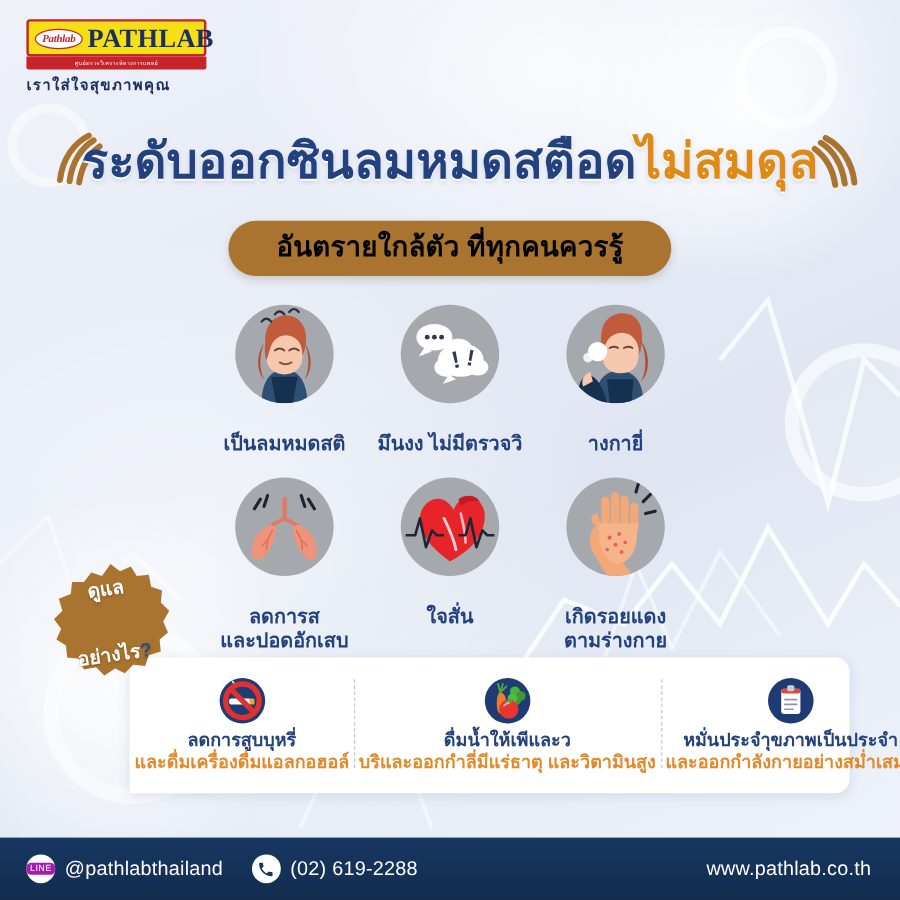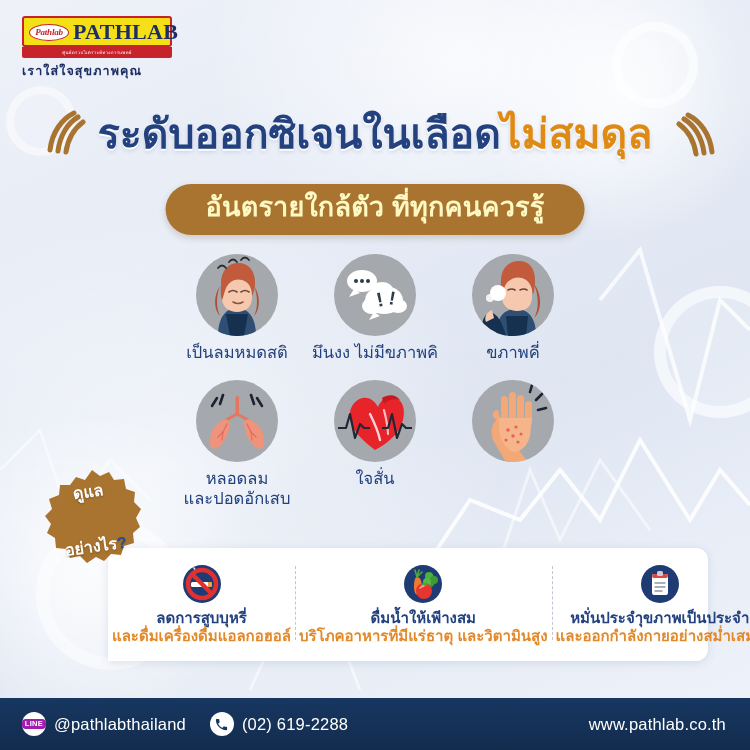--- a/index.html
+++ b/index.html
@@ -91,40 +91,40 @@
 
   
   .sub-banner {
     position: absolute; left: 50%; transform: translateX(-50%); top: 184px;
     background: #A8742F;
     border-radius: 26px;
     padding: 9px 40px 12px 40px;
     box-shadow: 0 3px 7px rgba(90,70,40,0.22);
   }
   .sub-banner span {
-    color: #fef9c3; font-size: 27px; font-weight: bold; line-height: 1.1;
+    color: #000000; font-size: 23px; font-weight: bold; line-height: 1.1;
     white-space: nowrap; letter-spacing: 0.2px;
   }
 
   
   .symptom-grid {
     position: absolute; left: 172px; top: 254px; width: 406px;
     display: grid; grid-template-columns: repeat(3, 1fr);
     row-gap: 18px; column-gap: 8px;
   }
   .symptom { display: flex; flex-direction: column; align-items: center; }
   .sym-circle {
     width: 82px; height: 82px; border-radius: 50%;
     background: #A5A8AC;
     display: flex; align-items: center; justify-content: center;
     overflow: hidden; position: relative;
   }
   .sym-label {
-    margin-top: 7px; text-align: center;
-    font-size: 16.5px; font-weight: normal; color: #22417E; line-height: 1.18;
+    margin-top: 25px; text-align: center;
+    font-size: 16.5px; font-weight: bold; color: #22417E; line-height: 1.18;
     white-space: pre-line;
   }
 
   
   .badge {
     position: absolute; left: 40px; top: 468px;
     width: 104px; height: 104px;
     display: flex; align-items: center; justify-content: center;
     z-index: 6;
   }
@@ -170,21 +170,21 @@
   .icon-circle {
     width: 24px; height: 24px; border-radius: 50%;
     background: #ffffff; display: flex; align-items: center; justify-content: center;
     flex: 0 0 auto;
   }
   .line-badge {
     width: 24px; height: 24px; border-radius: 50%; background: #fff;
     display: flex; align-items: center; justify-content: center; flex: 0 0 auto;
   }
   .line-badge span {
-    font-size: 7.5px; font-weight: bold; color: #ffffff;
+    font-size: 7.5px; font-weight: normal; color: #ffffff;
     background: #a21caf; border-radius: 4px; padding: 1px 3px; line-height: 1;
     letter-spacing: 0.3px;
   }
   .footer-right {
     margin-left: auto; padding-right: 24px;
     color: #ffffff; font-size: 16.5px; letter-spacing: 0.2px;
   }
 </style>
 </head>
 <body>
@@ -220,21 +220,21 @@
     <div class="logo-tagline">เราใส่ใจสุขภาพคุณ</div>
   </div>
 
   <svg class="quote-mark quote-left" viewBox="0 0 46 46">
     <path d="M6 40 C8 22 18 9 30 3" fill="none" stroke="#A8742F" stroke-width="5" stroke-linecap="round"></path>
     <path d="M14 41 C16 25 24 13 34 7" fill="none" stroke="#A8742F" stroke-width="5" stroke-linecap="round"></path>
     <path d="M22 42 C24 28 31 18 39 12" fill="none" stroke="#A8742F" stroke-width="5" stroke-linecap="round"></path>
   </svg>
 
   <div class="headline">
-    <span>ระดับออกซิเจนในเลือด</span><span class="accent">ไม่สมดุล</span>
+    <span>ระดับออกซินลมหมดสตือด</span><span class="accent">ไม่สมดุล</span>
   </div>
 
   <svg class="quote-mark quote-right" viewBox="0 0 46 46">
     <path d="M40 40 C38 22 28 9 16 3" fill="none" stroke="#A8742F" stroke-width="5" stroke-linecap="round"></path>
     <path d="M32 41 C30 25 22 13 12 7" fill="none" stroke="#A8742F" stroke-width="5" stroke-linecap="round"></path>
     <path d="M24 42 C22 28 15 18 7 12" fill="none" stroke="#A8742F" stroke-width="5" stroke-linecap="round"></path>
   </svg>
 
   <div class="sub-banner">
     <span>อันตรายใกล้ตัว ที่ทุกคนควรรู้</span>
@@ -278,40 +278,40 @@
             <ellipse cx="50" cy="46" rx="19" ry="14"></ellipse>
             <ellipse cx="38" cy="52" rx="10" ry="8"></ellipse>
             <ellipse cx="64" cy="52" rx="9" ry="7"></ellipse>
             <ellipse cx="48" cy="36" rx="11" ry="8"></ellipse>
             <path d="M40 58 l-5 8 l11 -4 Z"></path>
           </g>
           <text x="44" y="53" font-family="Liberation Sans, sans-serif" font-size="20" font-weight="bold" fill="#2F3A4A" transform="rotate(-12 44 53)">!</text>
           <text x="54" y="50" font-family="Liberation Sans, sans-serif" font-size="19" font-weight="bold" fill="#2F3A4A" transform="rotate(10 54 50)">!</text>
         </svg>
       </div>
-      <div class="sym-label">มึนงง ไม่มีขภาพคิ</div>
+      <div class="sym-label">มึนงง ไม่มีตรวจวิ</div>
     </div>
 
     <div class="symptom">
       <div class="sym-circle">
         <svg viewBox="0 0 82 82" width="82" height="82">
           <path d="M24 82 C24 62 33 55 44 55 C55 55 64 62 64 82 Z" fill="#2F4E74"></path>
           <path d="M34 62 L36 82 L54 82 L56 62 Z" fill="#16314F"></path>
           <path d="M30 28 C30 16 37 10 45 10 C54 10 60 16 60 28 L60 43 C60 52 54 57 45 57 C37 57 30 52 30 43 Z" fill="#F6C9AE"></path>
           <path d="M29 27 C29 13 38 7 47 7 C57 7 63 14 63 26 C63 36 61 41 61 41 C60 32 57 26 50 24 C44 22 36 25 33 32 C31 37 30 43 29 44 C27 39 29 31 29 27 Z" fill="#C25A3C"></path>
           <path d="M62 30 C67 42 67 56 62 64 C70 57 70 40 62 30 Z" fill="#B04F33"></path>
           <path d="M36 36 q4 -2 7 0" fill="none" stroke="#6A4636" stroke-width="1.6" stroke-linecap="round"></path>
           <path d="M48 36 q4 -2 7 0" fill="none" stroke="#6A4636" stroke-width="1.6" stroke-linecap="round"></path>
           <circle cx="26" cy="39" r="8" fill="#ffffff"></circle>
           <circle cx="18" cy="44" r="4" fill="#ffffff" opacity="0.85"></circle>
           <path d="M18 58 C10 62 8 72 12 82 L34 82 C30 68 26 60 18 58 Z" fill="#16314F"></path>
           <path d="M20 56 C14 58 12 64 14 68 L22 64 Z" fill="#F6C9AE"></path>
         </svg>
       </div>
-      <div class="sym-label">ขภาพคี่</div>
+      <div class="sym-label">างกายี่</div>
     </div>
 
     <div class="symptom">
       <div class="sym-circle">
         <svg viewBox="0 0 82 82" width="82" height="82">
           <rect x="39.5" y="16" width="3.5" height="20" rx="1.6" fill="#E5775E"></rect>
           <path d="M41 34 L30 40" stroke="#E5775E" stroke-width="3" stroke-linecap="round"></path>
           <path d="M41 34 L52 40" stroke="#E5775E" stroke-width="3" stroke-linecap="round"></path>
           <path d="M30 39 C18 43 13 54 14 64 C15 70 20 70 24 66 C30 60 34 50 34 42 Z" fill="#F0937C"></path>
           <path d="M52 39 C64 43 69 54 68 64 C67 70 62 70 58 66 C52 60 48 50 48 42 Z" fill="#F0937C"></path>
@@ -324,21 +324,21 @@
               <path d="M55 52 L56 60"></path>
           </g>
           <g stroke="#1D2330" stroke-width="2.6" stroke-linecap="round" fill="none">
             <path d="M21 18 L16 26"></path>
               <path d="M27 15 L24 24"></path>
             <path d="M61 18 L66 26"></path>
               <path d="M55 15 L58 24"></path>
           </g>
         </svg>
       </div>
-      <div class="sym-label">หลอดลม
+      <div class="sym-label">ลดการส
 และปอดอักเสบ</div>
     </div>
 
     <div class="symptom">
       <div class="sym-circle">
         <svg viewBox="0 0 82 82" width="82" height="82">
           <path d="M41 70 C22 56 14 44 16 32 C18 20 30 14 38 20 C42 23 44 27 44 27 C46 22 50 16 58 17 C68 18 72 28 69 40 C66 52 56 62 41 70 Z" fill="#E8242B"></path>
           <path d="M48 18 C54 14 62 14 66 20 C60 18 54 20 50 24 Z" fill="#C41B23"></path>
           <path d="M36 34 C40 42 44 50 46 60" fill="none" stroke="#ffffff" stroke-width="2.4" stroke-linecap="round" opacity="0.8"></path>
           <path d="M50 30 C52 38 54 46 54 54" fill="none" stroke="#ffffff" stroke-width="2.2" stroke-linecap="round" opacity="0.7"></path>
@@ -369,20 +369,22 @@
             <circle cx="34" cy="60" r="1.5"></circle>
               <circle cx="46" cy="62" r="1.6"></circle>
           </g>
           <g stroke="#1D2330" stroke-width="2.6" stroke-linecap="round" fill="none">
             <path d="M64 20 L70 14"></path>
               <path d="M66 30 L74 28"></path>
               <path d="M58 12 L60 5"></path>
           </g>
         </svg>
       </div>
+      <div class="sym-label">เกิดรอยแดง
+ตามร่างกาย</div>
     </div>
   </div>
 
   <div class="badge">
     <svg viewBox="0 0 104 104" width="104" height="104">
       <path fill="#A8742F" d="
         M52 2 L60 8 L69 4 L74 12 L84 11 L86 21 L95 24 L94 34 L101 41 L96 50
         L100 59 L93 65 L94 75 L84 78 L81 87 L71 86 L64 93 L56 89 L47 95 L40 88
         L30 90 L26 81 L16 80 L15 70 L7 65 L11 56 L5 48 L12 41 L9 31 L19 27
         L20 17 L30 17 L36 9 L45 12 Z"></path>
@@ -420,22 +422,22 @@
             <path d="M14 13 L19 8"></path>
         </g>
         <path d="M25 9 C30 9 33 13 32 18 C31 23 27 25 24 23 C21 21 21 14 25 9 Z" fill="#3E9A33"></path>
         <circle cx="26" cy="12" r="4" fill="#4BB03C"></circle>
         <circle cx="31" cy="16" r="4" fill="#3E9A33"></circle>
         <circle cx="24" cy="18" r="4" fill="#55BA45"></circle>
         <circle cx="21" cy="27" r="8" fill="#E8352F"></circle>
         <path d="M21 19 q-3 1 -3 3 q4 -1 6 0 q0 -3 -3 -3 Z" fill="#4FA83D"></path>
         <path d="M17 24 q2 -2 4 -2" fill="none" stroke="#ffffff" stroke-width="1.4" stroke-linecap="round" opacity="0.6"></path>
       </svg>
-      <div class="tip-l1">ดื่มน้ำให้เพีางสม</div>
-      <div class="tip-l2">บริโภคอาหารที่มีแร่ธาตุ และวิตามินสูง</div>
+      <div class="tip-l1">ดื่มน้ำให้เพีและว</div>
+      <div class="tip-l2">บริและออกกำลี่มีแร่ธาตุ และวิตามินสูง</div>
     </div>
 
     <div class="tip">
       <svg class="tip-icon" viewBox="0 0 40 40">
         <circle cx="20" cy="20" r="19" fill="#1F3B73"></circle>
         <rect x="12" y="10" width="16" height="21" rx="2" fill="#ffffff"></rect>
         <rect x="12" y="10" width="16" height="4" rx="2" fill="#E0483C"></rect>
         <rect x="17" y="7" width="6" height="5" rx="1.5" fill="#C9CDD4"></rect>
         <g stroke="#8E96A5" stroke-width="1.3" stroke-linecap="round">
           <path d="M15 19 L25 19"></path>

